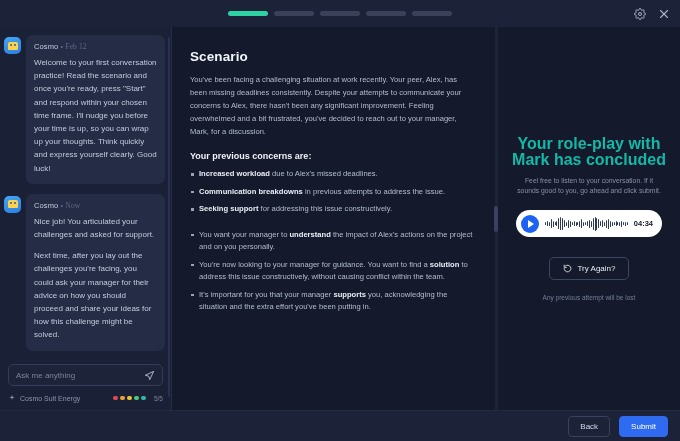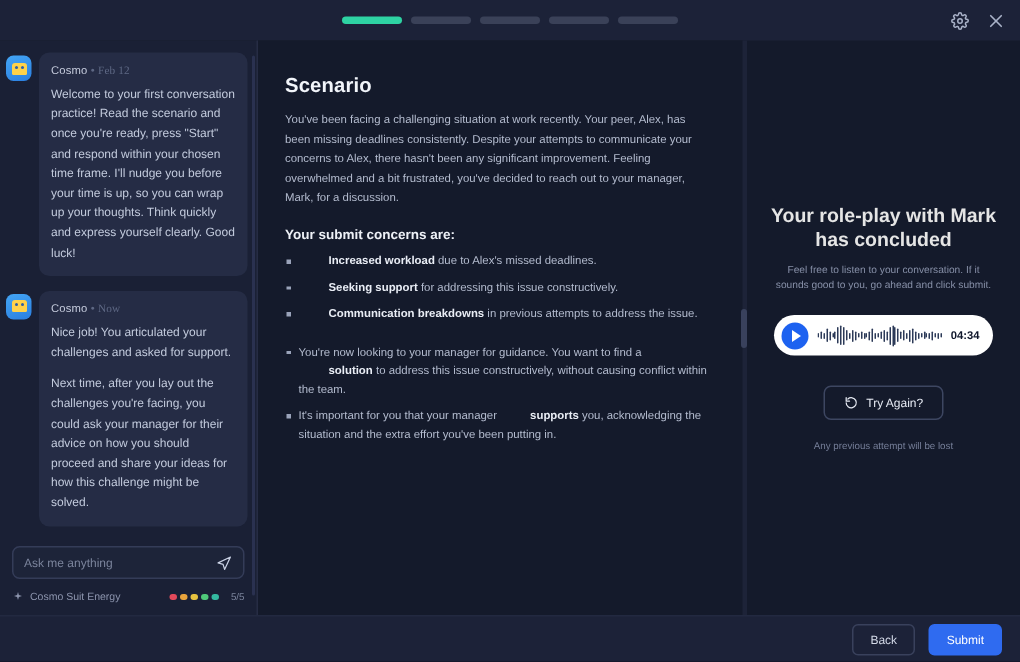--- a/index.html
+++ b/index.html
@@ -216,21 +216,21 @@
     color: #b4bccf;
     margin-bottom: 5px;
   }
   .scn-list li::before {
     content: "";
     position: absolute;
     left: 1px; top: 5px;
     width: 2.5px; height: 2.5px;
     background: #9aa3ba;
   }
-  .scn-list li b { color: #e9edf5; font-weight: bold; margin-left: 20px; }
+  .scn-list li b { color: #e9edf5; font-weight: bold; }
 
   .vdivider {
     flex: 0 0 3px;
     width: 3px;
     background: #1d2338;
     position: relative;
     cursor: col-resize;
   }
   .vhandle {
     position: absolute;
@@ -247,23 +247,23 @@
     flex: 0 0 182px;
     background: #141a2b;
     display: flex;
     flex-direction: column;
     align-items: center;
     justify-content: center;
     padding: 10px 12px;
     text-align: center;
   }
   .res-title {
-    font-size: 13px;
+    font-size: 16px;
     font-weight: bold;
-    color: #e5e5e5;
+    color: #14b8a6;
     line-height: 16px;
     margin-bottom: 8px;
   }
   .res-sub {
     font-size: 6.8px;
     line-height: 10px;
     color: #8790a8;
     margin-bottom: 14px;
     padding: 0 4px;
   }
@@ -443,27 +443,28 @@
             <span class="dot" style="background: rgb(79, 201, 122);"></span>
             <span class="dot" style="background: rgb(52, 185, 160);"></span>
           </span>
         <span class="ecount">5/5</span>
       </div>
     </div>
 
     <div class="scenario">
       <div class="scn-title">Scenario</div>
       <div class="scn-para">You've been facing a challenging situation at work recently. Your peer, Alex, has been missing deadlines consistently. Despite your attempts to communicate your concerns to Alex, there hasn't been any significant improvement. Feeling overwhelmed and a bit frustrated, you've decided to reach out to your manager, Mark, for a discussion.</div>
-      <div class="scn-h">Your submit concerns are:</div>
+      <div class="scn-h">Your previous concerns are:</div>
       <ul class="scn-list" id="concerns-list">
           <li><b>Increased workload</b> due to Alex's missed deadlines.</li>
+          <li><b>Communication breakdowns</b> in previous attempts to address the issue.</li>
           <li><b>Seeking support</b> for addressing this issue constructively.</li>
-          <li><b>Communication breakdowns</b> in previous attempts to address the issue.</li>
         </ul>
       <ul class="scn-list" id="goals-list">
+          <li>You want your manager to <b>understand</b> the impact of Alex's actions on the project and on you personally.</li>
           <li>You're now looking to your manager for guidance. You want to find a <b>solution</b> to address this issue constructively, without causing conflict within the team.</li>
           <li>It's important for you that your manager <b>supports</b> you, acknowledging the situation and the extra effort you've been putting in.</li>
         </ul>
     </div>
 
     <div class="vdivider">
       <div class="vhandle"></div>
     </div>
 
     <div class="result">

